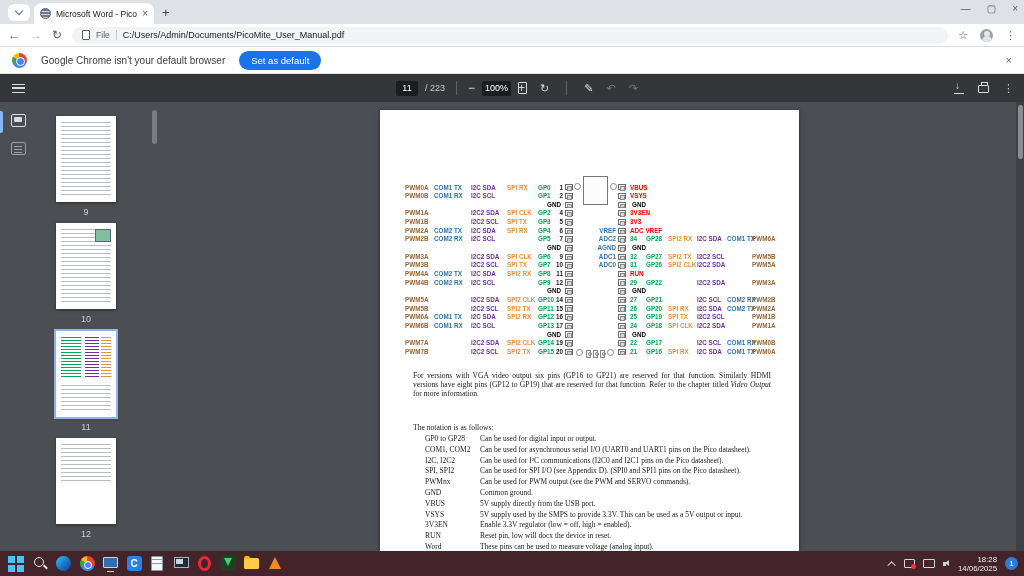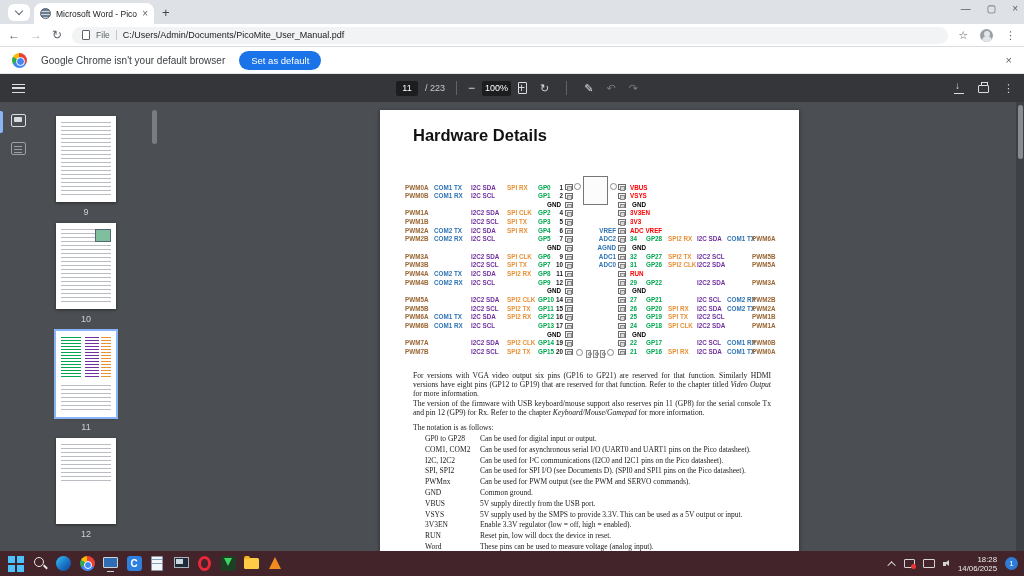--- a/index.html
+++ b/index.html
@@ -239,21 +239,20 @@
         </div>
         <div class="thumblabel" style="top: 320px;">11</div>
         <div class="thumb" style="top: 336px;">
           <div class="tpad" style="background: repeating-linear-gradient(rgb(185, 188, 194) 0px, rgb(185, 188, 194) 1px, transparent 1px, transparent 4px) 0px 0px / 50px 40px no-repeat;"></div>
         </div>
         <div class="thumblabel" style="top: 427px;">12</div>
       </div>
     <div class="sbScroll"></div>
 
     <div class="page">
-      <div class="h1">Hardware Details</div>
 
       <div id="pinout">
         <div class="usb"></div>
         <div class="hole" style="left:194px; top:73px;"></div>
         <div class="hole" style="left:230px; top:73px;"></div>
         <div class="hole" style="left:196px; top:239px;"></div>
         <div class="hole" style="left:227px; top:239px;"></div>
         <div class="swd" style="left:206px; top:240px;"></div>
         <div class="swd" style="left:213px; top:240px;"></div>
         <div class="swd" style="left:220px; top:240px;"></div>
@@ -448,38 +447,37 @@
           <div class="pad" style="left: 238px; top: 238.65px;"></div>
           <span class="po" style="left: 250px; width: 14px; text-align: left; color: rgb(0, 166, 81); top: 237.85px;">21</span>
           <span class="po" style="left: 266px; width: 22px; text-align: left; color: rgb(0, 166, 81); top: 237.85px;">GP16</span>
           <span class="po" style="left: 288px; width: 28px; text-align: left; color: rgb(230, 145, 56); top: 237.85px;">SPI RX</span>
           <span class="po" style="left: 317px; width: 29px; text-align: left; color: rgb(112, 48, 160); top: 237.85px;">I2C SDA</span>
           <span class="po" style="left: 347px; width: 24px; text-align: left; color: rgb(46, 116, 181); top: 237.85px;">COM1 TX</span>
           <span class="po" style="left: 372px; width: 26px; text-align: left; color: rgb(153, 102, 51); top: 237.85px;">PWM0A</span>
         </div>
 
       <div class="para" style="top:261px;"><span>For versions with VGA video output six pins (GP16 to GP21) are reserved for that function.  Similarly HDMI versions have eight pins (GP12 to GP19) that are reserved for that function.  Refer to the chapter titled </span><i>Video Output</i><span> for more information.</span></div>
-      <div class="para" style="top:288.5px;"><span>The version of the firmware with USB keyboard/mouse support also reserves pin 11 (GP8) for the serial console Tx and pin 12 (GP9) for Rx.  Refer to the chapter </span><i>Keyboard/Mouse/Gamepad</i><span> for more information.</span></div>
       <div class="para" style="top:313px;">The notation is as follows:</div>
       <div id="defs">
           <div class="defrow" style="top: 324px;">
             <span class="term">GP0 to GP28</span>
             <span class="def">Can be used for digital input or output.</span>
           </div>
           <div class="defrow" style="top: 334.8px;">
             <span class="term">COM1, COM2</span>
             <span class="def">Can be used for asynchronous serial I/O (UART0 and UART1 pins on the Pico datasheet).</span>
           </div>
           <div class="defrow" style="top: 345.6px;">
             <span class="term">I2C, I2C2</span>
             <span class="def">Can be used for I²C communications (I2C0 and I2C1 pins on the Pico datasheet).</span>
           </div>
           <div class="defrow" style="top: 356.4px;">
             <span class="term">SPI, SPI2</span>
-            <span class="def">Can be used for SPI I/O (see Documents D). (SPI0 and SPI1 pins on the Pico datasheet).</span>
+            <span class="def">Can be used for SPI I/O (see Appendix D). (SPI0 and SPI1 pins on the Pico datasheet).</span>
           </div>
           <div class="defrow" style="top: 367.2px;">
             <span class="term">PWMnx</span>
             <span class="def">Can be used for PWM output (see the PWM and SERVO commands).</span>
           </div>
           <div class="defrow" style="top: 378px;">
             <span class="term">GND</span>
             <span class="def">Common ground.</span>
           </div>
           <div class="defrow" style="top: 388.8px;">

